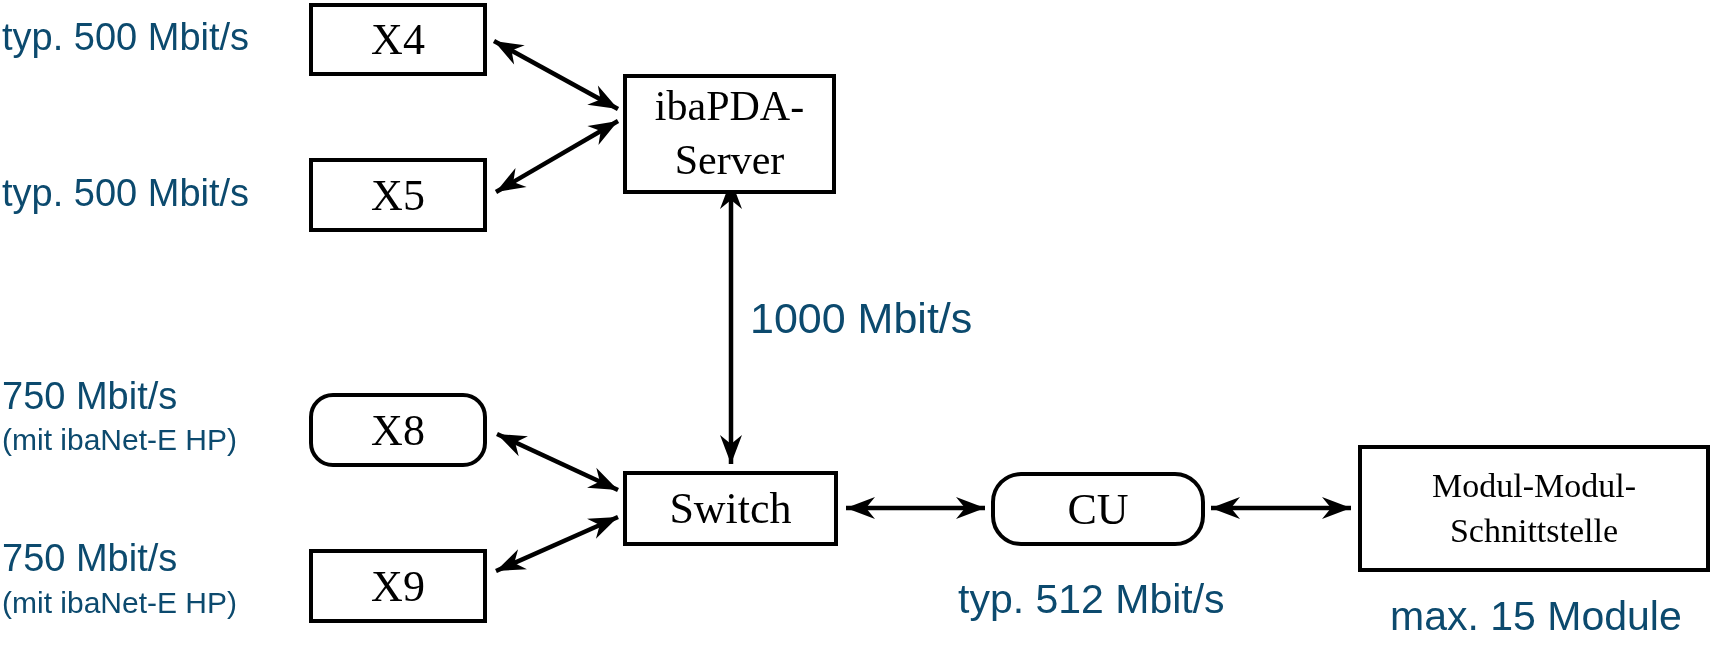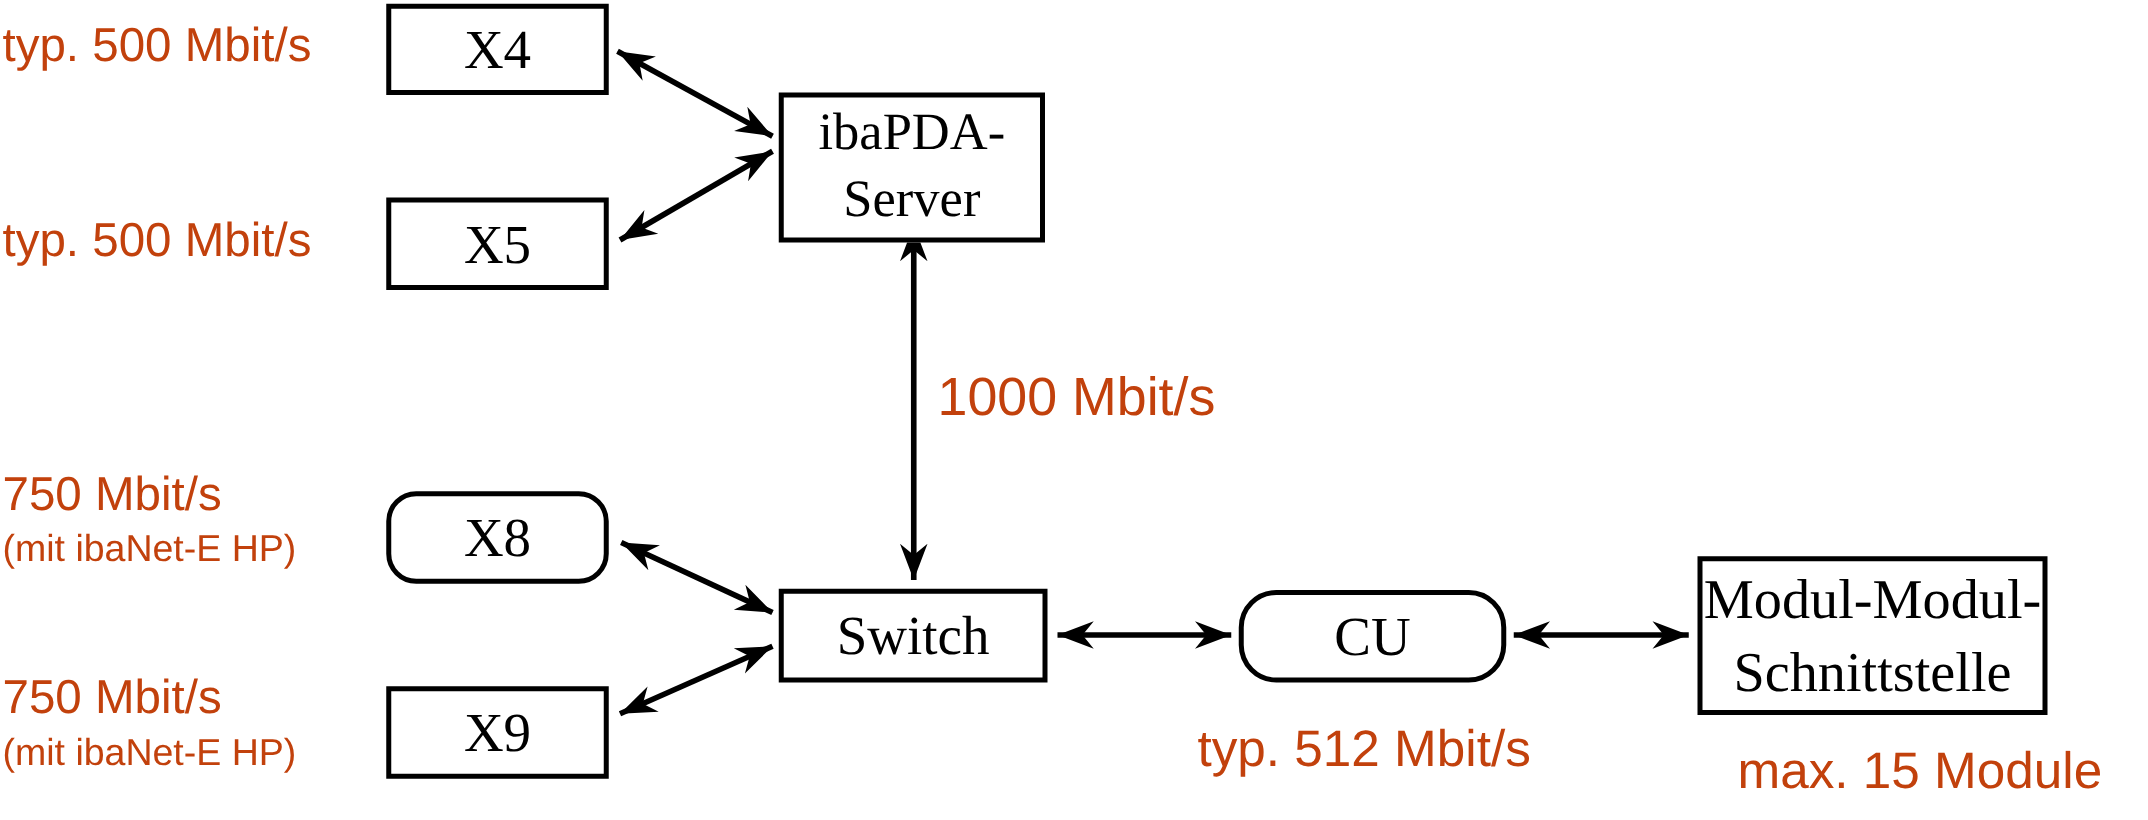--- a/index.html
+++ b/index.html
@@ -38,26 +38,26 @@
     font-family: Liberation Serif, serif;
   }
   .node span { display: block; white-space: nowrap; }
   .node-x4     { left: 309px;  top: 3px;   width: 178px; height: 73px;  font-size: 44px; }
   .node-x5     { left: 309px;  top: 158px; width: 178px; height: 74px;  font-size: 44px; }
   .node-x8     { left: 309px;  top: 393px; width: 178px; height: 74px;  font-size: 44px; border-radius: 24px; }
   .node-x9     { left: 309px;  top: 549px; width: 178px; height: 74px;  font-size: 44px; }
   .node-server { left: 623px;  top: 54px;  width: 213px; height: 120px; font-size: 42px; line-height: 1.28; margin-top: 20px; }
   .node-switch { left: 623px;  top: 471px; width: 215px; height: 75px;  font-size: 44px; }
   .node-cu     { left: 991px;  top: 472px; width: 214px; height: 74px;  font-size: 44px; border-radius: 30px; }
-  .node-modul  { left: 1358px; top: 445px; width: 280px; height: 127px; font-size: 45px; line-height: 1.3; }
+  .node-modul  { left: 1358px; top: 445px; width: 352px; height: 127px; font-size: 34px; line-height: 1.3; }
   .lbl {
     position: absolute;
     white-space: nowrap;
     font-weight: 300;
-    color: #c2410c;
+    color: #0c4a6e;
     line-height: 1.15;
   }
   .lbl-x4-rate { left: 2px;    top: 16px;  font-size: 38px; }
   .lbl-x5-rate { left: 2px;    top: 172px; font-size: 38px; }
   .lbl-x8-rate { left: 2px;    top: 375px; font-size: 38px; }
   .lbl-x8-note { left: 2px;    top: 423px; font-size: 30px; }
   .lbl-x9-rate { left: 2px;    top: 537px; font-size: 38px; }
   .lbl-x9-note { left: 2px;    top: 586px; font-size: 30px; }
   .lbl-1000    { left: 750px;  top: 294px; font-size: 43px; }
   .lbl-512     { left: 958px;  top: 558px; font-size: 41px; margin-top: 18px; }

